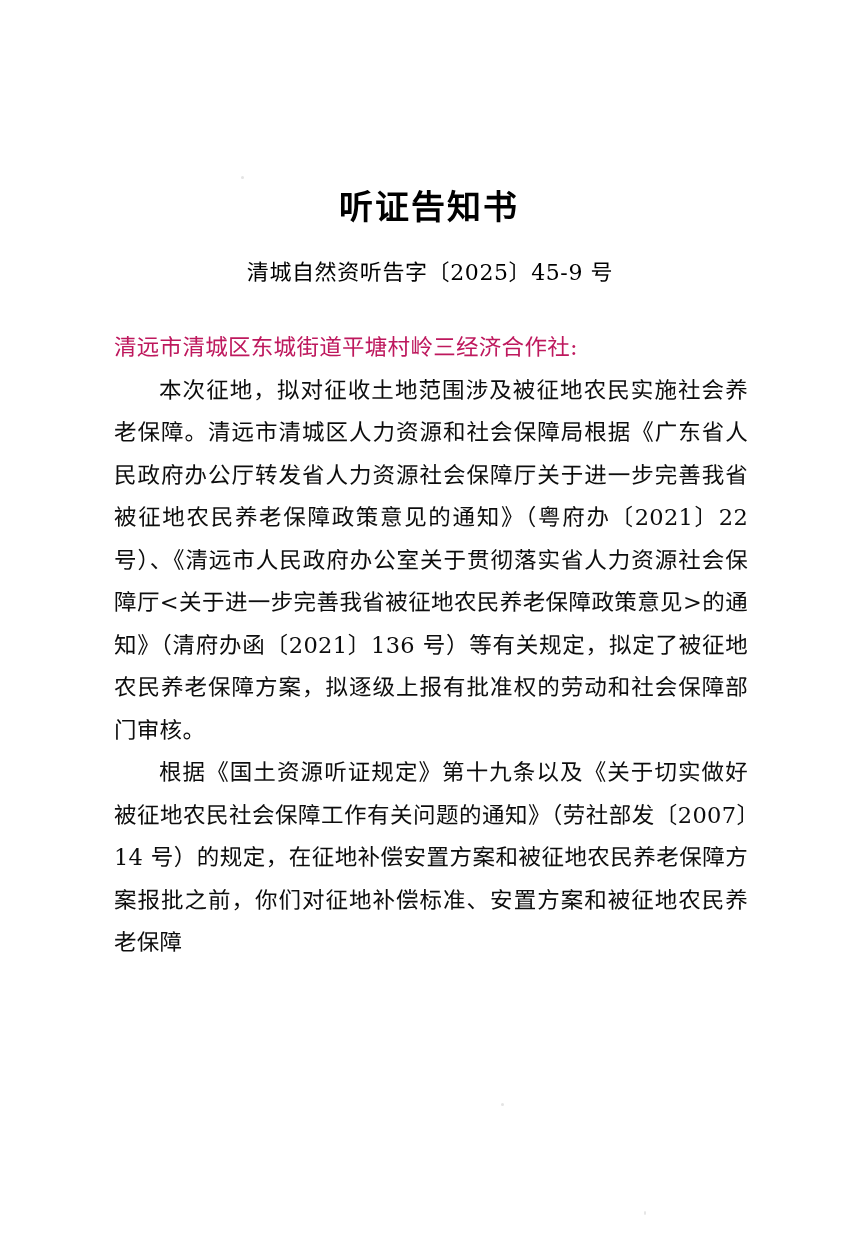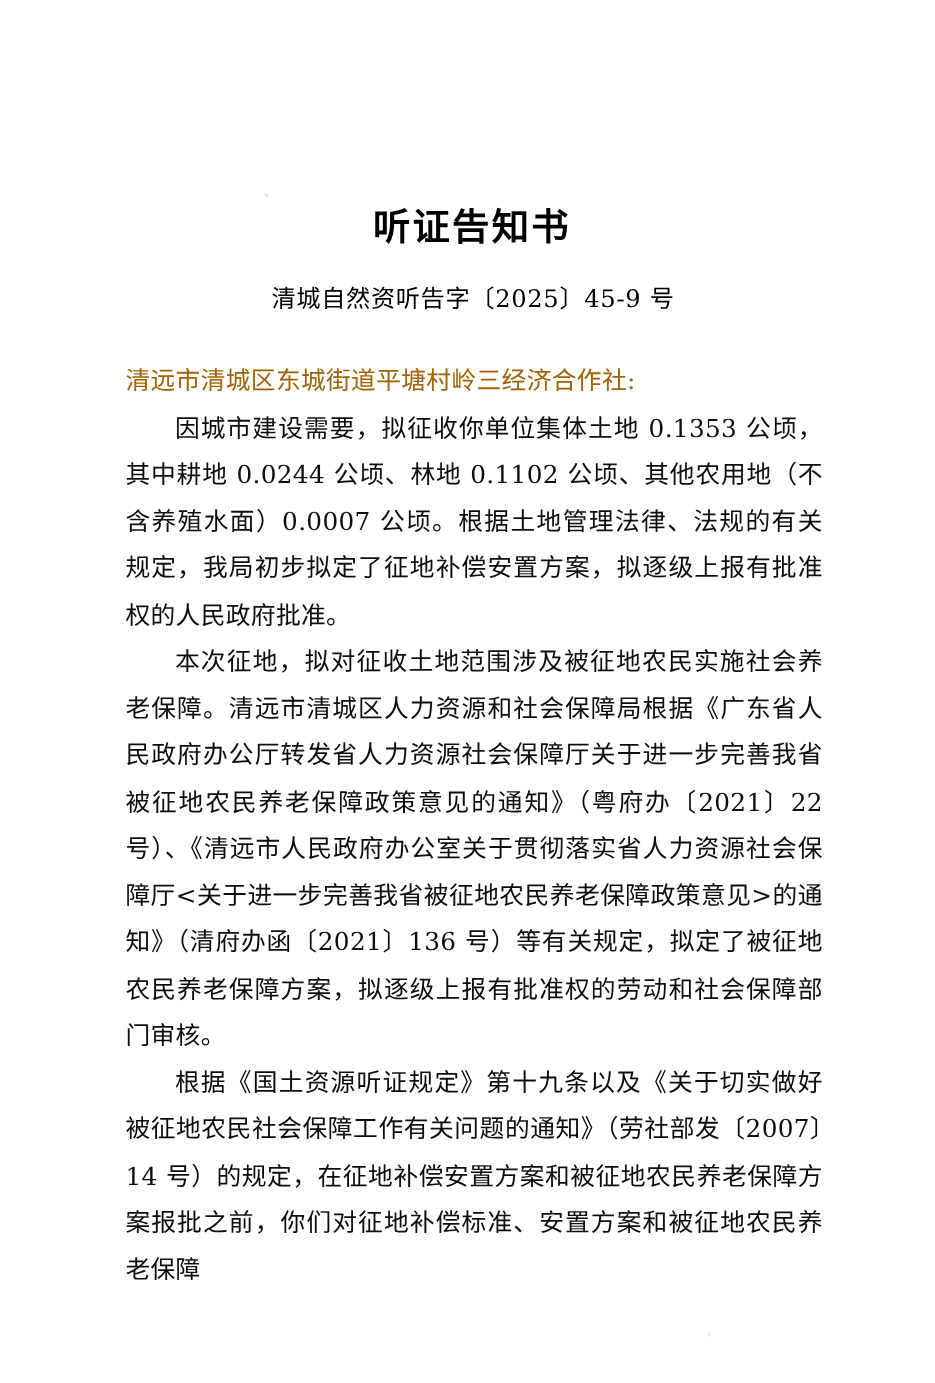--- a/index.html
+++ b/index.html
@@ -57,21 +57,21 @@
     width: 634px;
   }
 
   .addressee {
     font-size: 22.5px;
     line-height: 42.5px;
     letter-spacing: 0.3px;
     margin: 0 0 0 0;
     text-align: justify;
     text-justify: inter-character;
-    color: #a16207;
+    color: #be185d;
   }
 
   .para {
     font-size: 22.5px;
     line-height: 42.5px;
     letter-spacing: 0.3px;
     margin: 0;
     text-indent: 2em;
     text-align: justify;
     text-justify: inter-character;
@@ -93,21 +93,20 @@
 <div class="page">
 
   <h1 class="doc-title">听证告知书</h1>
 
   <div class="doc-number">清城自然资听告字〔2025〕45-9 号</div>
 
   <div class="body-block">
 
     <p class="addressee">清远市清城区东城街道平塘村岭三经济合作社:</p>
 
-    <p class="para">因城市建设需要，拟征收你单位集体土地 0.1353 公顷，其中耕地 0.0244 公顷、林地 0.1102 公顷、其他农用地（不含养殖水面）0.0007 公顷。根据土地管理法律、法规的有关规定，我局初步拟定了征地补偿安置方案，拟逐级上报有批准权的人民政府批准。</p>
 
     <p class="para">本次征地，拟对征收土地范围涉及被征地农民实施社会养老保障。清远市清城区人力资源和社会保障局根据《广东省人民政府办公厅转发省人力资源社会保障厅关于进一步完善我省被征地农民养老保障政策意见的通知》（粤府办〔2021〕22 号）、《清远市人民政府办公室关于贯彻落实省人力资源社会保障厅&lt;关于进一步完善我省被征地农民养老保障政策意见&gt;的通知》（清府办函〔2021〕136 号）等有关规定，拟定了被征地农民养老保障方案，拟逐级上报有批准权的劳动和社会保障部门审核。</p>
 
     <p class="para">根据《国土资源听证规定》第十九条以及《关于切实做好被征地农民社会保障工作有关问题的通知》（劳社部发〔2007〕14 号）的规定，在征地补偿安置方案和被征地农民养老保障方案报批之前，你们对征地补偿标准、安置方案和被征地农民养老保障</p>
 
   </div>
 
   <span class="speckle" style="left:237px; top:176px; width:3px; height:3px;"></span>
   <span class="speckle" style="left:497px; top:1103px; width:3px; height:3px;"></span>
   <span class="speckle" style="left:640px; top:1211px; width:2px; height:4px;"></span>

